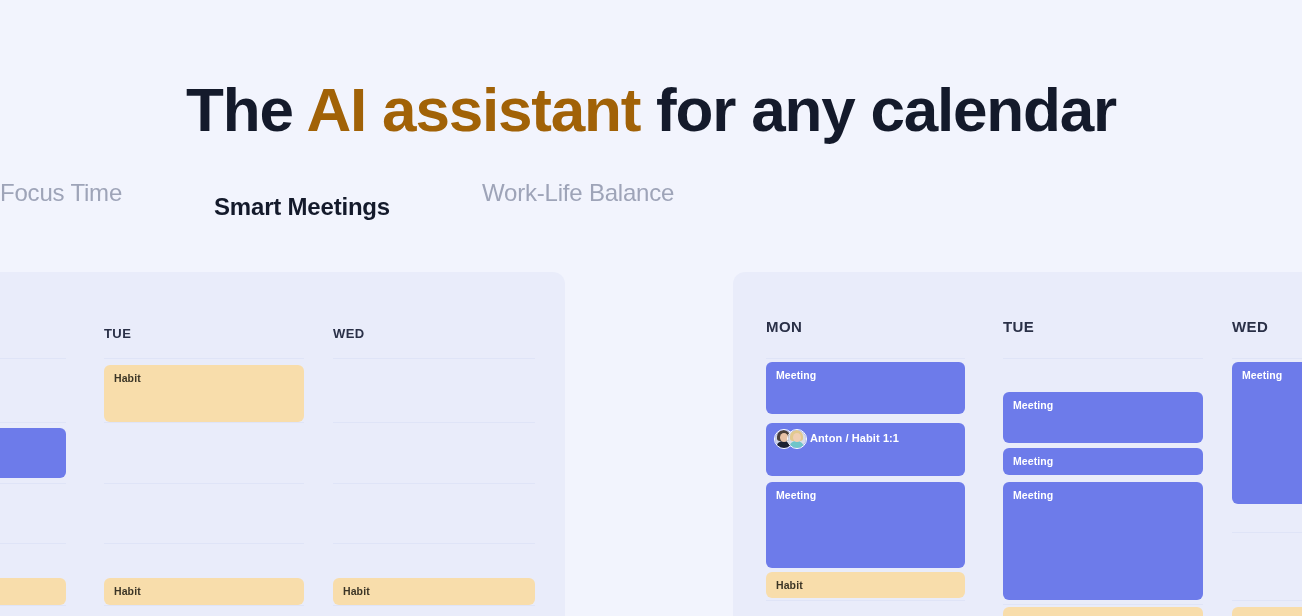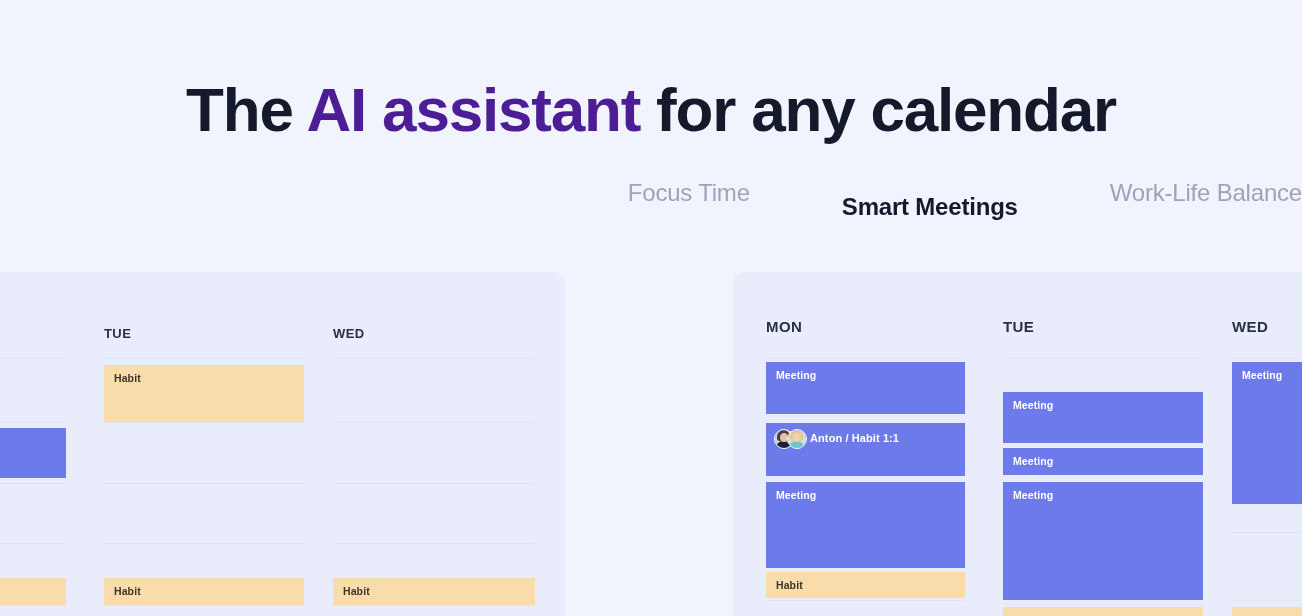--- a/index.html
+++ b/index.html
@@ -30,29 +30,29 @@
     left: 0;
     width: 1302px;
     text-align: center;
     font-size: 62px;
     font-weight: 700;
     letter-spacing: -1.2px;
     line-height: 80px;
     color: #141a2b;
     white-space: nowrap;
   }
-  .headline .accent { color: #4c1d95; }
+  .headline .accent { color: #a16207; }
 
   .tabs {
     position: absolute;
     top: 158px;
     left: 0;
     width: 1302px;
     display: flex;
-    justify-content: flex-end;
+    justify-content: flex-start;
     align-items: center;
     gap: 92px;
   }
   .tab {
     font-size: 24px;
     line-height: 40px;
     color: #9ea4b8;
     letter-spacing: -0.2px;
     white-space: nowrap;
     cursor: pointer;
@@ -100,21 +100,21 @@
   #card-right .day-head { top: 46px; font-size: 15px; }
 
   .gridline {
     position: absolute;
     height: 1px;
     background: #dfe4f7;
   }
 
   .evt {
     position: absolute;
-    border-radius: 0;
+    border-radius: 6px;
     box-sizing: border-box;
     overflow: hidden;
   }
   .evt-label {
     position: absolute;
     left: 10px;
     top: 7px;
     font-size: 10.5px;
     font-weight: 700;
     letter-spacing: 0.1px;

